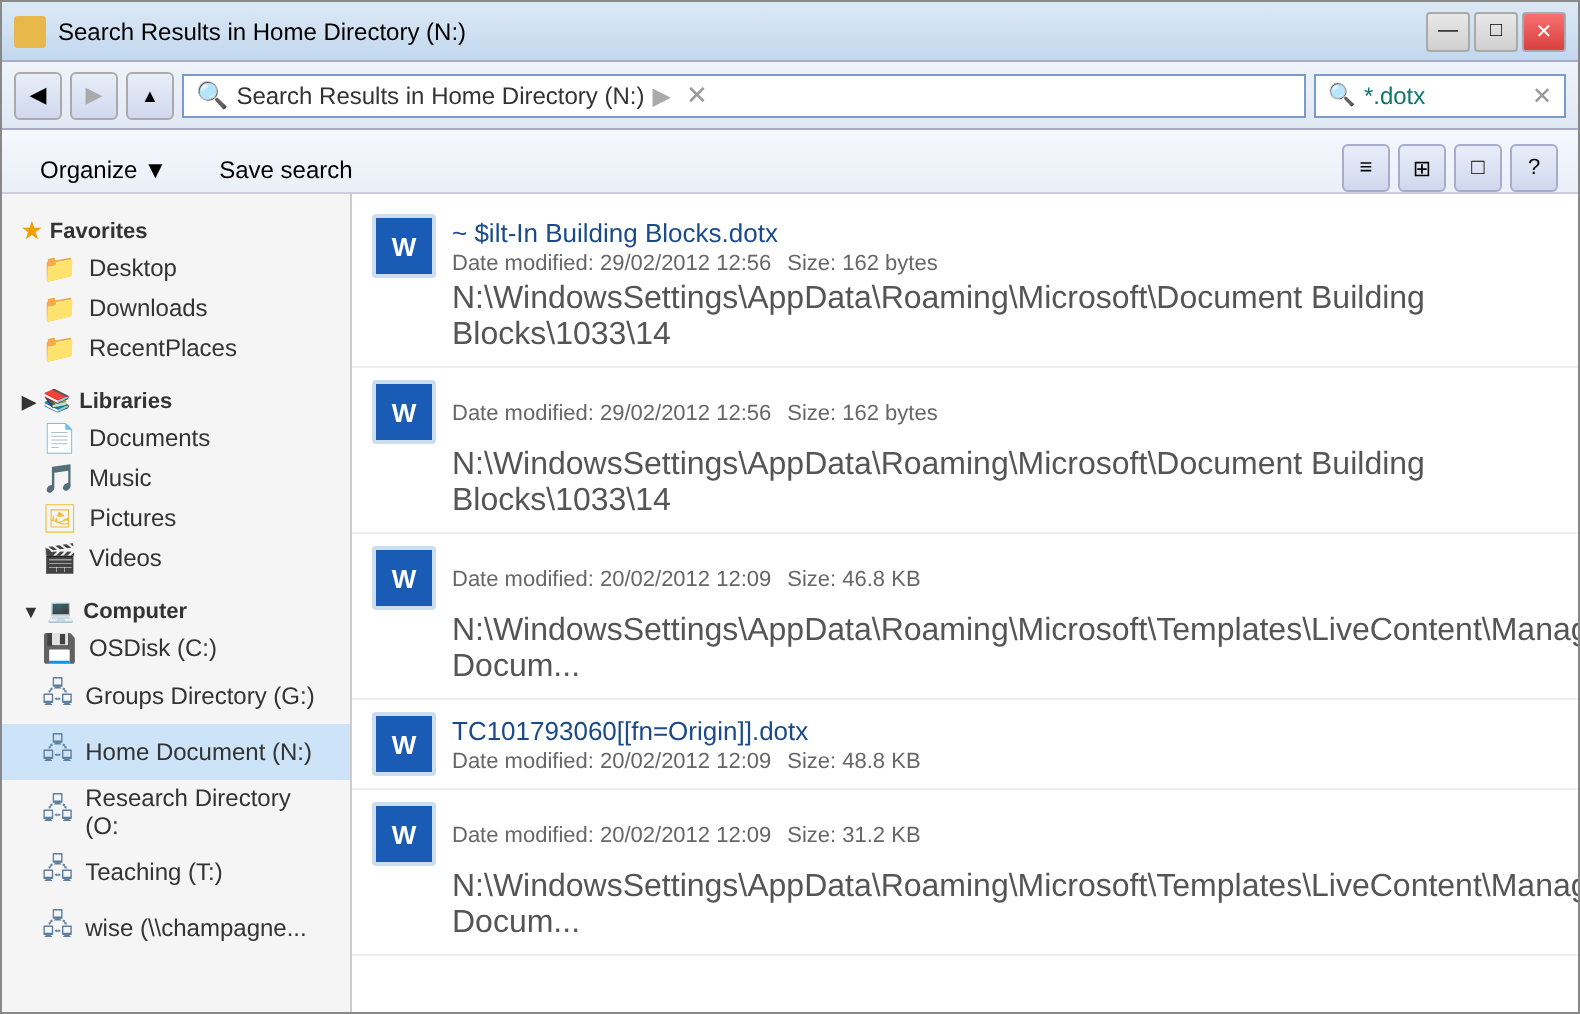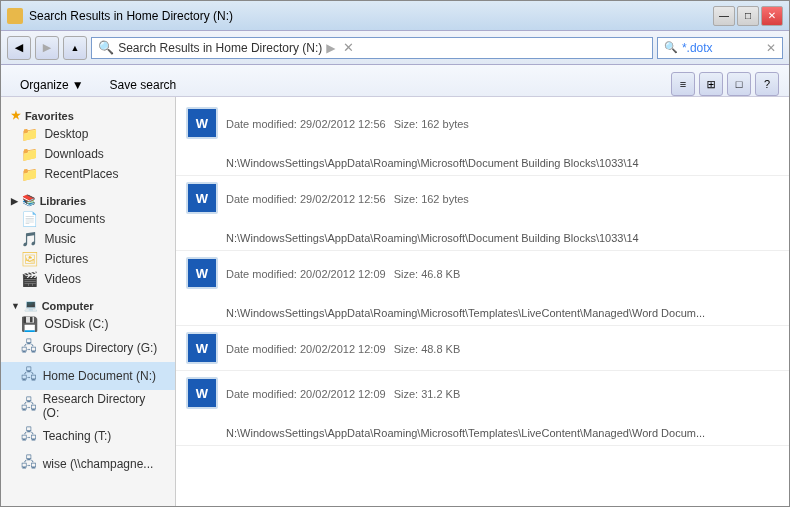--- a/index.html
+++ b/index.html
@@ -102,21 +102,21 @@
       background: #fff;
       display: flex;
       align-items: center;
       padding: 0 6px;
       gap: 4px;
       min-width: 120px;
     }
     .search-icon { color: #999; font-size: 11px; }
     .search-input {
       border: none; outline: none;
-      font-size: 12px; color: #3b82f6;
+      font-size: 12px; color: #0f766e;
       width: 80px;
       background: transparent;
     }
     .search-clear {
       background: none; border: none; cursor: pointer; color: #999; font-size: 12px;
     }
 
     
     .toolbar {
       background: linear-gradient(to bottom, #f5f8fd 0%, #eaeff8 100%);
@@ -211,21 +211,21 @@
       border-radius: 2px;
       display: flex; align-items: center; justify-content: center;
       color: #fff;
       font-size: 13px;
       font-weight: bold;
       flex-shrink: 0;
     }
     .file-info { flex: 1; }
     .file-name { font-size: 13px; color: #1a4a8a; text-decoration: none; }
     .file-meta { font-size: 11px; color: #666; display: flex; gap: 8px; margin-top: 2px; }
-    .file-path { font-size: 11px; color: #555; margin-top: 18px; padding-left: 40px; }
+    .file-path { font-size: 16px; color: #555; margin-top: 2px; padding-left: 40px; }
 
     
     .content-wrap::-webkit-scrollbar { width: 16px; }
     .content-wrap::-webkit-scrollbar-track { background: #f0f0f0; }
     .content-wrap::-webkit-scrollbar-thumb { background: #c0c0c0; border: 1px solid #aaa; }
   </style>
 </head>
 <body>
 
 <div class="title-bar">
@@ -350,20 +350,21 @@
       <span>wise (\\champagne...</span>
     </div>
   </div>
 
   <div class="content-wrap">
     <div class="file-list" id="file-list">
     <div class="file-item">
     <div class="file-item-top">
       <div class="file-word-icon">W</div>
       <div class="file-info">
+        <div class="file-name">~ $ilt-In Building Blocks.dotx</div>
         <div class="file-meta">
           <span>Date modified: 29/02/2012 12:56</span>
           <span>Size: 162 bytes</span>
         </div>
       </div>
     </div>
     <div class="file-path">N:\WindowsSettings\AppData\Roaming\Microsoft\Document Building Blocks\1033\14</div>
   </div>
         <div class="file-item">
     <div class="file-item-top">
@@ -386,20 +387,21 @@
           <span>Size: 46.8 KB</span>
         </div>
       </div>
     </div>
     <div class="file-path">N:\WindowsSettings\AppData\Roaming\Microsoft\Templates\LiveContent\Managed\Word Docum...</div>
   </div>
         <div class="file-item">
     <div class="file-item-top">
       <div class="file-word-icon">W</div>
       <div class="file-info">
+        <div class="file-name">TC101793060[[fn=Origin]].dotx</div>
         <div class="file-meta">
           <span>Date modified: 20/02/2012 12:09</span>
           <span>Size: 48.8 KB</span>
         </div>
       </div>
     </div>
   </div>
         <div class="file-item">
     <div class="file-item-top">
       <div class="file-word-icon">W</div>

